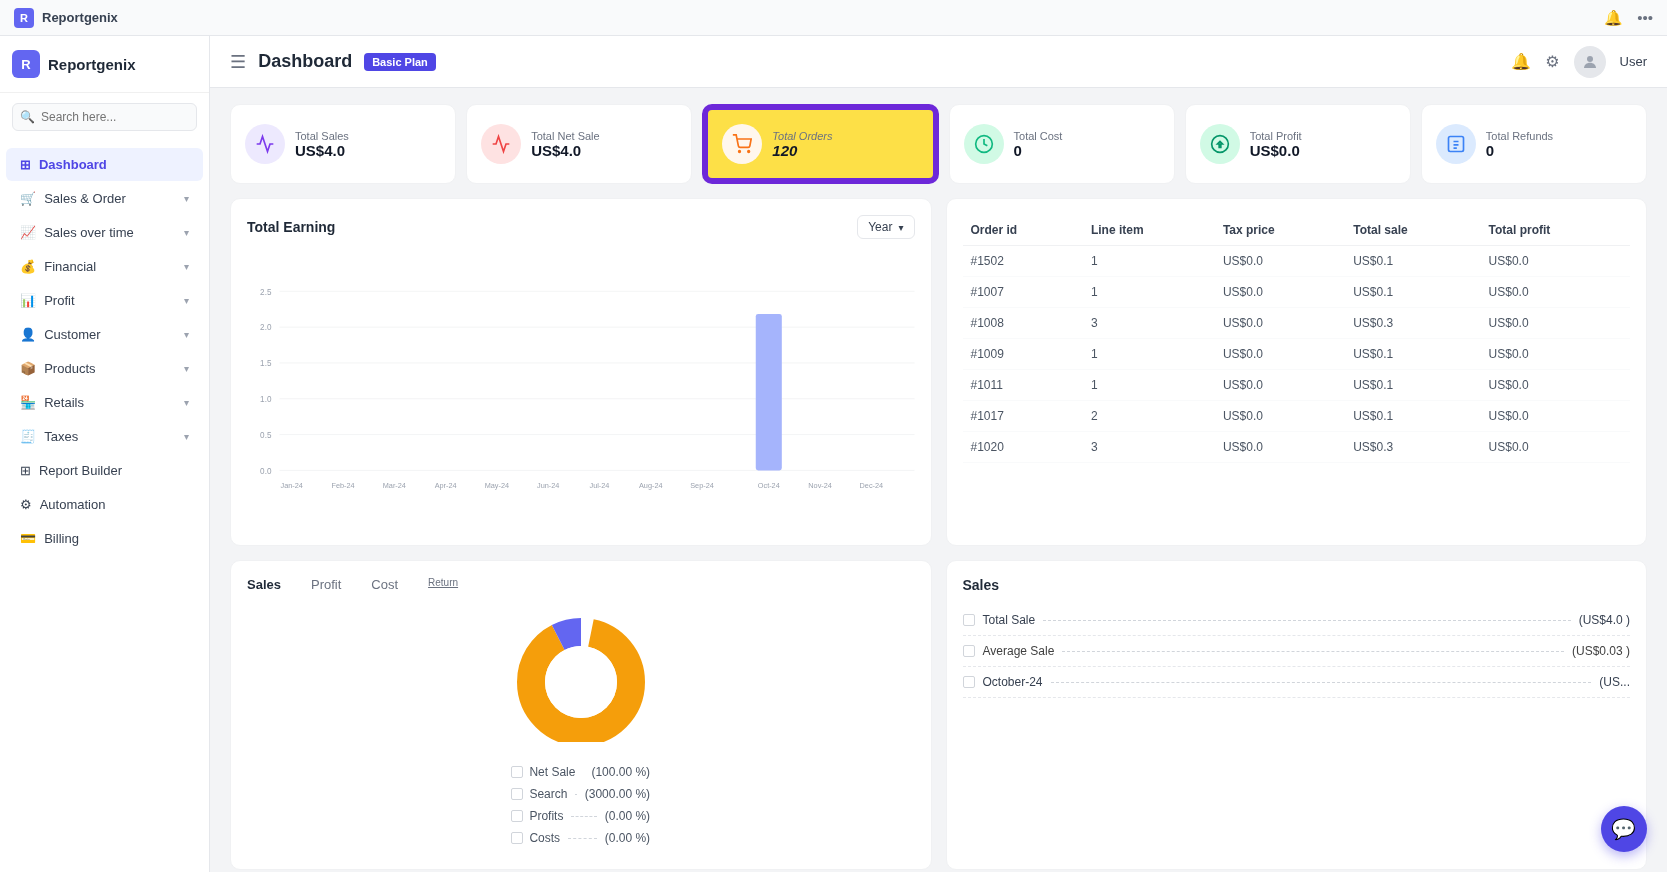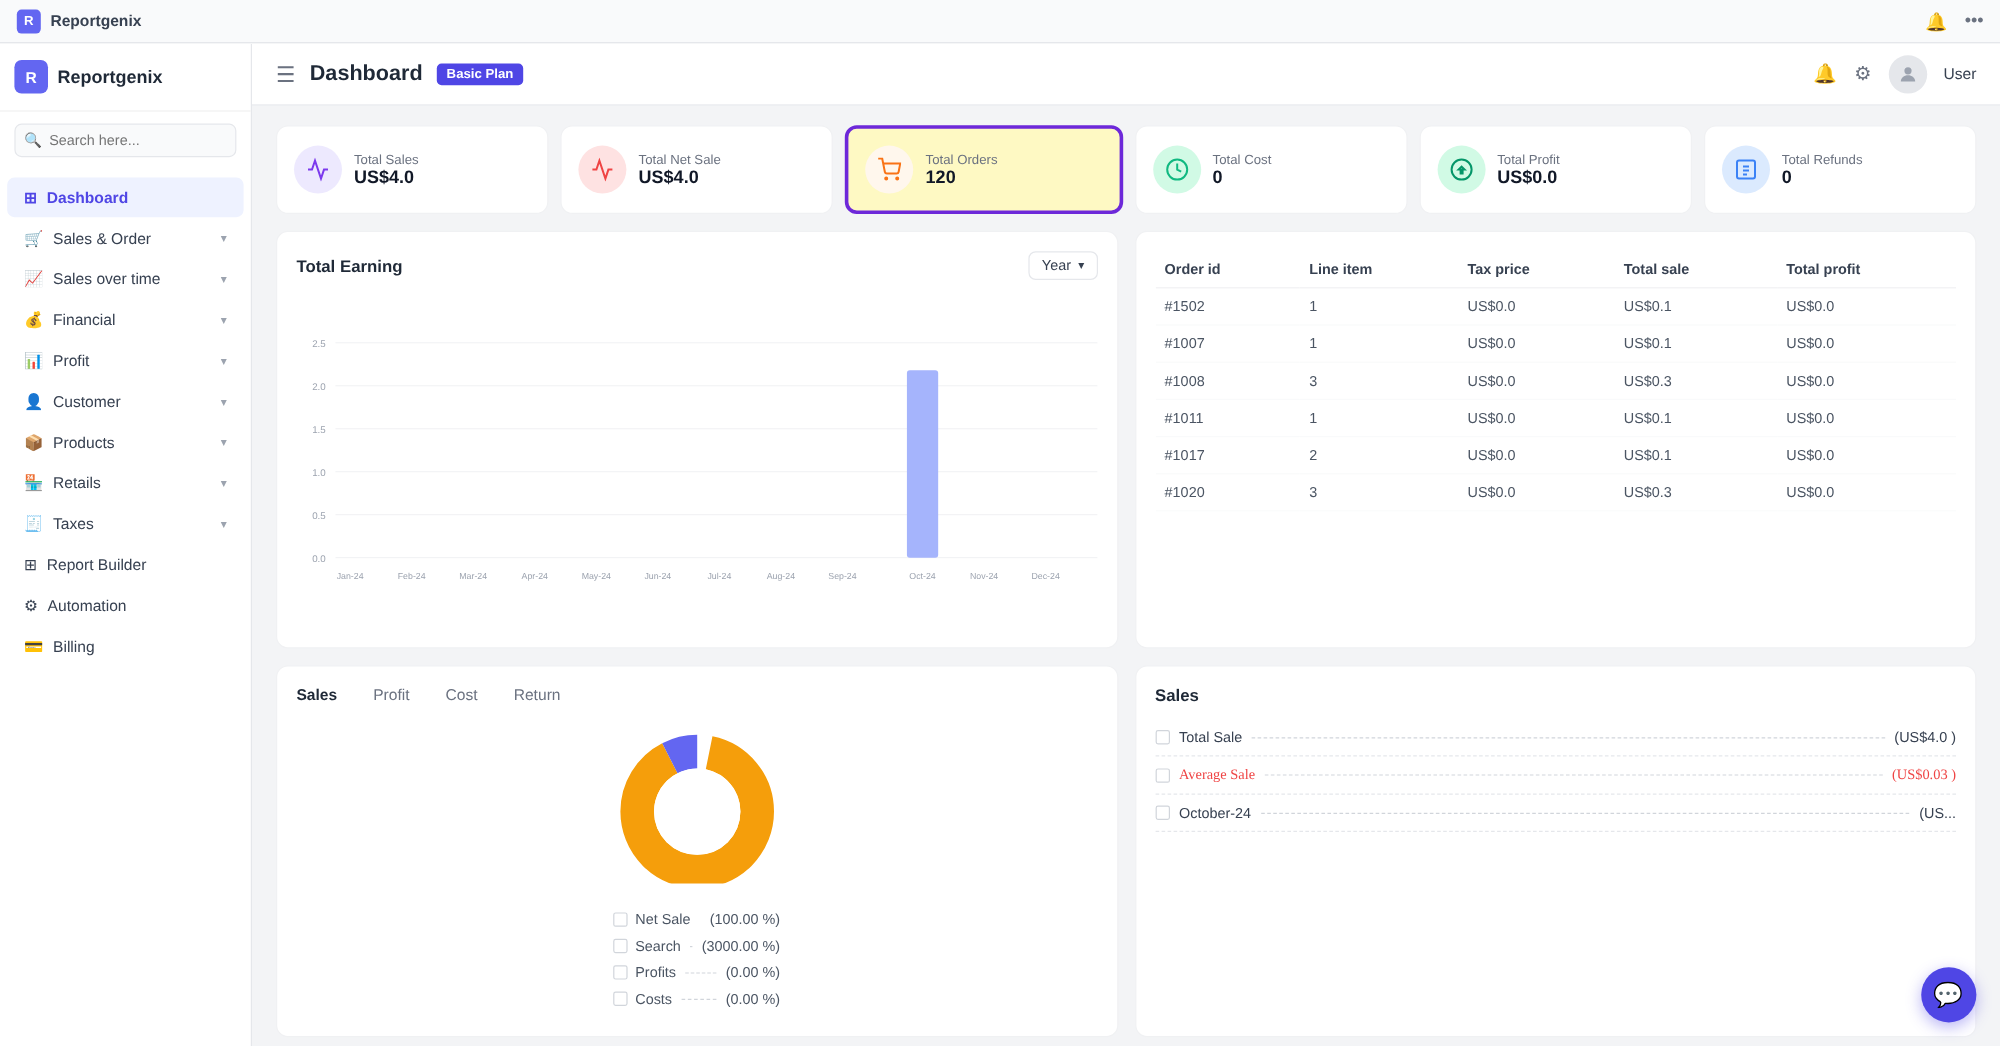--- a/index.html
+++ b/index.html
@@ -173,21 +173,21 @@
           <svg width="20" height="20" viewBox="0 0 24 24" fill="none" stroke="#ef4444" stroke-width="2">
                 <path d="M22 12h-4l-3 9L9 3l-3 9H2"></path>
               </svg>
         </div>
         <div>
           <div style="font-size:11px;color:#6b7280;">Total Net Sale</div>
           <div style="font-size:15px;font-weight:700;color:#111827;">US$4.0</div>
         </div>
       </div>
 
-      <div style="flex:1;background:#fef9c3;border-radius:10px;padding:14px 14px;display:flex;align-items:center;gap:10px;border:3px solid #6d28d9;">
+      <div style="flex:1;background:#fde047;border-radius:10px;padding:14px 14px;display:flex;align-items:center;gap:10px;border:6px solid #6d28d9;font-style:italic;">
         <div style="width:40px;height:40px;border-radius:50%;background:#fff7ed;display:flex;align-items:center;justify-content:center;">
           <svg width="20" height="20" viewBox="0 0 24 24" fill="none" stroke="#f97316" stroke-width="2">
                 <circle cx="9" cy="21" r="1"></circle>
                 <circle cx="20" cy="21" r="1"></circle>
                 <path d="M1 1h4l2.68 13.39a2 2 0 0 0 2 1.61h9.72a2 2 0 0 0 2-1.61L23 6H6"></path>
               </svg>
         </div>
         <div>
           <div style="font-size:11px;color:#6b7280;">Total Orders</div>
           <div style="font-size:15px;font-weight:700;color:#111827;">120</div>
@@ -306,20 +306,27 @@
     <td style="padding:8px 8px;color:#4b5563;border-bottom:1px solid #f9fafb;">US$0.0</td>
   </tr>
                   <tr>
     <td style="padding:8px 8px;color:#4b5563;border-bottom:1px solid #f9fafb;">#1008</td>
     <td style="padding:8px 8px;color:#4b5563;border-bottom:1px solid #f9fafb;">3</td>
     <td style="padding:8px 8px;color:#4b5563;border-bottom:1px solid #f9fafb;">US$0.0</td>
     <td style="padding:8px 8px;color:#4b5563;border-bottom:1px solid #f9fafb;">US$0.3</td>
     <td style="padding:8px 8px;color:#4b5563;border-bottom:1px solid #f9fafb;">US$0.0</td>
   </tr>
                   <tr>
+    <td style="padding:8px 8px;color:#4b5563;border-bottom:1px solid #f9fafb;">#1009</td>
+    <td style="padding:8px 8px;color:#4b5563;border-bottom:1px solid #f9fafb;">1</td>
+    <td style="padding:8px 8px;color:#4b5563;border-bottom:1px solid #f9fafb;">US$0.0</td>
+    <td style="padding:8px 8px;color:#4b5563;border-bottom:1px solid #f9fafb;">US$0.1</td>
+    <td style="padding:8px 8px;color:#4b5563;border-bottom:1px solid #f9fafb;">US$0.0</td>
+  </tr>
+                  <tr>
     <td style="padding:8px 8px;color:#4b5563;border-bottom:1px solid #f9fafb;">#1011</td>
     <td style="padding:8px 8px;color:#4b5563;border-bottom:1px solid #f9fafb;">1</td>
     <td style="padding:8px 8px;color:#4b5563;border-bottom:1px solid #f9fafb;">US$0.0</td>
     <td style="padding:8px 8px;color:#4b5563;border-bottom:1px solid #f9fafb;">US$0.1</td>
     <td style="padding:8px 8px;color:#4b5563;border-bottom:1px solid #f9fafb;">US$0.0</td>
   </tr>
                   <tr>
     <td style="padding:8px 8px;color:#4b5563;border-bottom:1px solid #f9fafb;">#1017</td>
     <td style="padding:8px 8px;color:#4b5563;border-bottom:1px solid #f9fafb;">2</td>
     <td style="padding:8px 8px;color:#4b5563;border-bottom:1px solid #f9fafb;">US$0.0</td>
@@ -340,21 +347,21 @@
 
     </div>
 
     <div style="display:flex;gap:14px;">
 
       <div style="flex:1;background:#fff;border-radius:10px;border:1px solid #f0f1f3;padding:16px;">
         <div style="display:flex;gap:30px;margin-bottom:10px;">
           <span style="font-size:13px;font-weight:600;color:#1f2937;">Sales</span>
           <span style="font-size:13px;font-weight:500;color:#6b7280;">Profit</span>
           <span style="font-size:13px;font-weight:500;color:#6b7280;">Cost</span>
-          <span style="font-size:13px;font-weight:500;color:#6b7280;">Return</span>
+          <span style="font-size:10px;font-weight:500;color:#6b7280;text-decoration:underline;">Return</span>
         </div>
         <div style="display:flex;gap:20px;align-items:center;flex-direction:column;">
 
           <div style="flex-shrink:0;">
             <svg width="160" height="140" viewBox="0 0 160 140">
 
               <circle cx="80" cy="80" r="50" fill="none" stroke="#f59e0b" stroke-width="28" stroke-dasharray="280 314" stroke-dashoffset="-10" transform="rotate(-90 80 80)"></circle>
 
               <circle cx="80" cy="80" r="50" fill="none" stroke="#6366f1" stroke-width="28" stroke-dasharray="34 314" stroke-dashoffset="-290" transform="rotate(-90 80 80)"></circle>
 
@@ -417,21 +424,21 @@
               <div style="display: flex; align-items: center; justify-content: space-between; padding: 8px 0px; border-bottom: 1px dashed rgb(229, 231, 235); font-size: 12px; color: rgb(55, 65, 81);">
     <div style="display:flex;align-items:center;">
       <div style="width:12px;height:12px;border:1px solid #d1d5db;border-radius:2px;margin-right:8px;"></div>
       <span>Total Sale</span>
     </div>
     <div style="display:flex;align-items:center;flex:1;margin:0 8px;">
       <div style="flex:1;border-top:1px dashed #d1d5db;"></div>
     </div>
     <span>(US$4.0 )</span>
   </div>
-              <div style="display: flex; align-items: center; justify-content: space-between; padding: 8px 0px; border-bottom: 1px dashed rgb(229, 231, 235); font-size: 12px; color: #ef4444; font-family: Liberation Serif, serif;">
+              <div style="display: flex; align-items: center; justify-content: space-between; padding: 8px 0px; border-bottom: 1px dashed rgb(229, 231, 235); font-size: 12px; color: #404040;">
     <div style="display:flex;align-items:center;">
       <div style="width:12px;height:12px;border:1px solid #d1d5db;border-radius:2px;margin-right:8px;"></div>
       <span>Average Sale</span>
     </div>
     <div style="display:flex;align-items:center;flex:1;margin:0 8px;">
       <div style="flex:1;border-top:1px dashed #d1d5db;"></div>
     </div>
     <span>(US$0.03 )</span>
   </div>
               <div style="display: flex; align-items: center; justify-content: space-between; padding: 8px 0px; border-bottom: 1px dashed rgb(229, 231, 235); font-size: 12px; color: rgb(55, 65, 81);">

